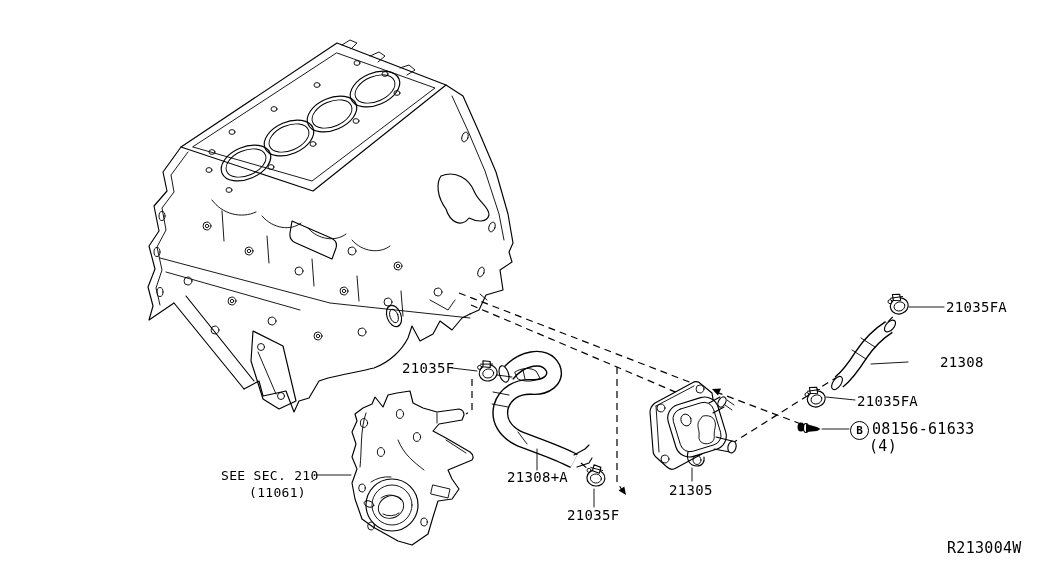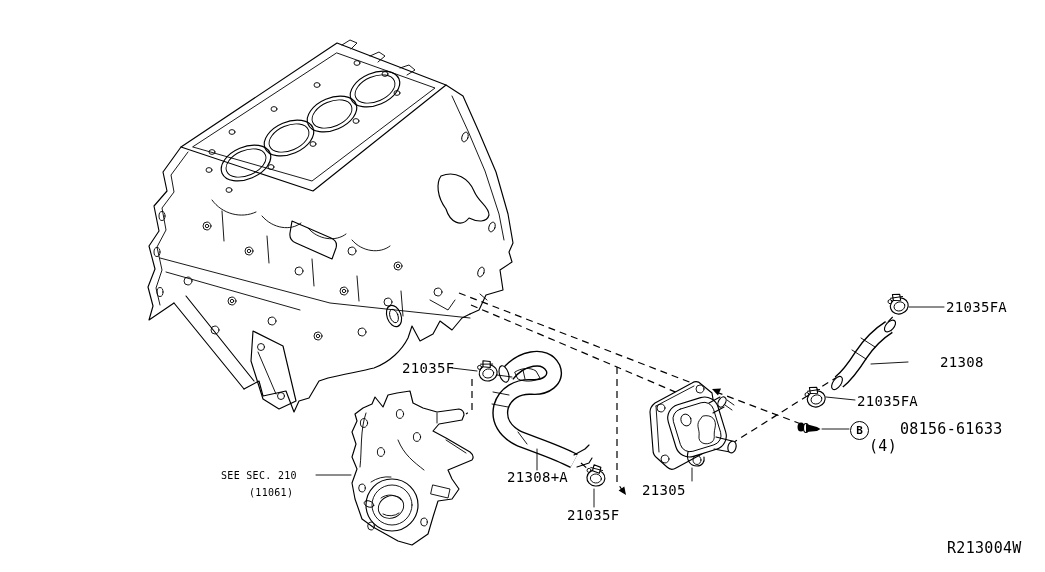--- a/index.html
+++ b/index.html
@@ -6,21 +6,21 @@
   .canvas{
     position:relative;width:1045px;height:572px;background:#ffffff;
     font-family:"DejaVu Sans Mono","Liberation Mono",monospace;
     overflow:hidden;color:#000;
   }
   .canvas svg{position:absolute;left:0;top:0;}
   .lbl{
     position:absolute;font-size:14px;line-height:14px;letter-spacing:0.3px;
     color:#000;white-space:nowrap;
   }
-  .lbl.small{font-size:10px;line-height:13px;}
+  .lbl.small{font-size:13px;line-height:13px;}
   .lbl.big{font-size:15px;line-height:15px;}
   .bkey{
     position:absolute;width:17px;height:17px;border:1.4px solid #000;border-radius:50%;
     font-size:11px;line-height:17px;text-align:center;font-weight:bold;
   }
   
   .ln{stroke:#000;fill:none;stroke-width:1.15;stroke-linejoin:round;stroke-linecap:round;}
   .wf{stroke:#000;fill:#fff;stroke-width:1.15;stroke-linejoin:round;}
   .bf{fill:#000;stroke:none;}
   .dash{stroke:#000;fill:none;stroke-width:1.2;stroke-dasharray:7 5;}
@@ -244,26 +244,26 @@
     <path d="M871,364 L908,362"></path>
     <path d="M909,307 L944,307"></path>
     <path d="M826,397 L855,400"></path>
     <path d="M822,429 L849,429"></path>
   </g>
 </svg>
 
   <div class="lbl" style="left:402px;top:361px">21035F</div>
   <div class="lbl" style="left:507px;top:470px">21308+A</div>
   <div class="lbl" style="left:567px;top:508px">21035F</div>
-  <div class="lbl" style="left:642px;top:483px">21305</div>
+  <div class="lbl" style="left:669px;top:483px">21305</div>
   <div class="lbl" style="left:940px;top:355px">21308</div>
   <div class="lbl" style="left:946px;top:300px">21035FA</div>
   <div class="lbl" style="left:857px;top:394px">21035FA</div>
 
   <span class="bkey" style="left:850px;top:421px">B</span>
-  <div class="lbl big" style="left:900px;top:422px">08156-61633</div>
+  <div class="lbl big" style="left:872px;top:422px">08156-61633</div>
   <div class="lbl big" style="left:869px;top:439px">(4)</div>
 
   <div class="lbl small" style="left:221px;top:469px">SEE SEC. 210</div>
   <div class="lbl small" style="left:249px;top:486px">(11061)</div>
 
   <div class="lbl big" style="left:947px;top:541px">R213004W</div>
 </div>
 
 </body></html>

